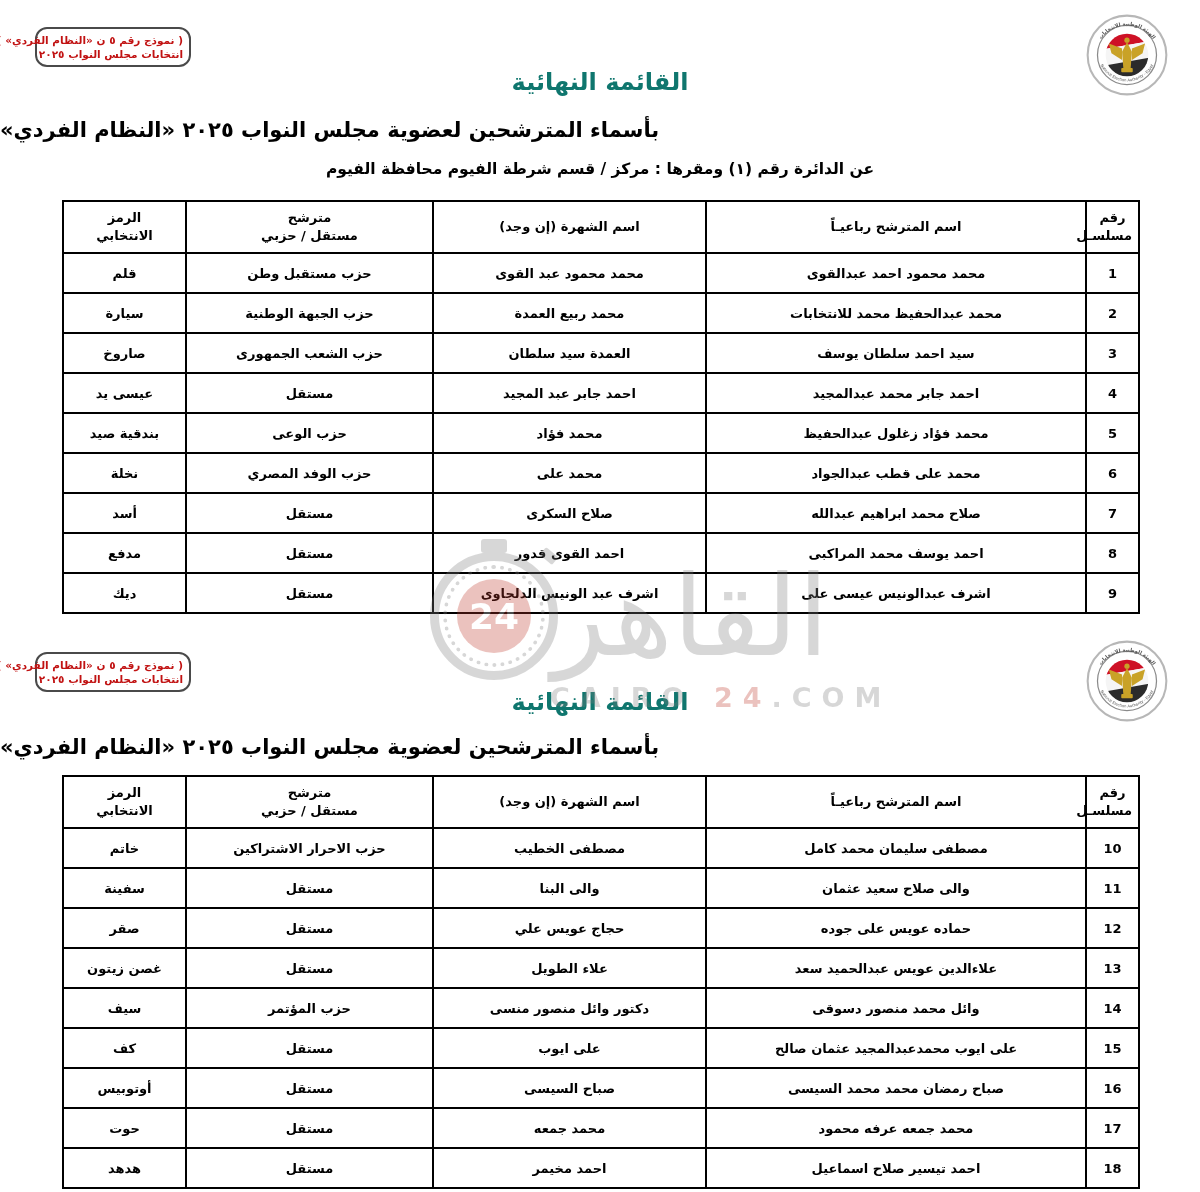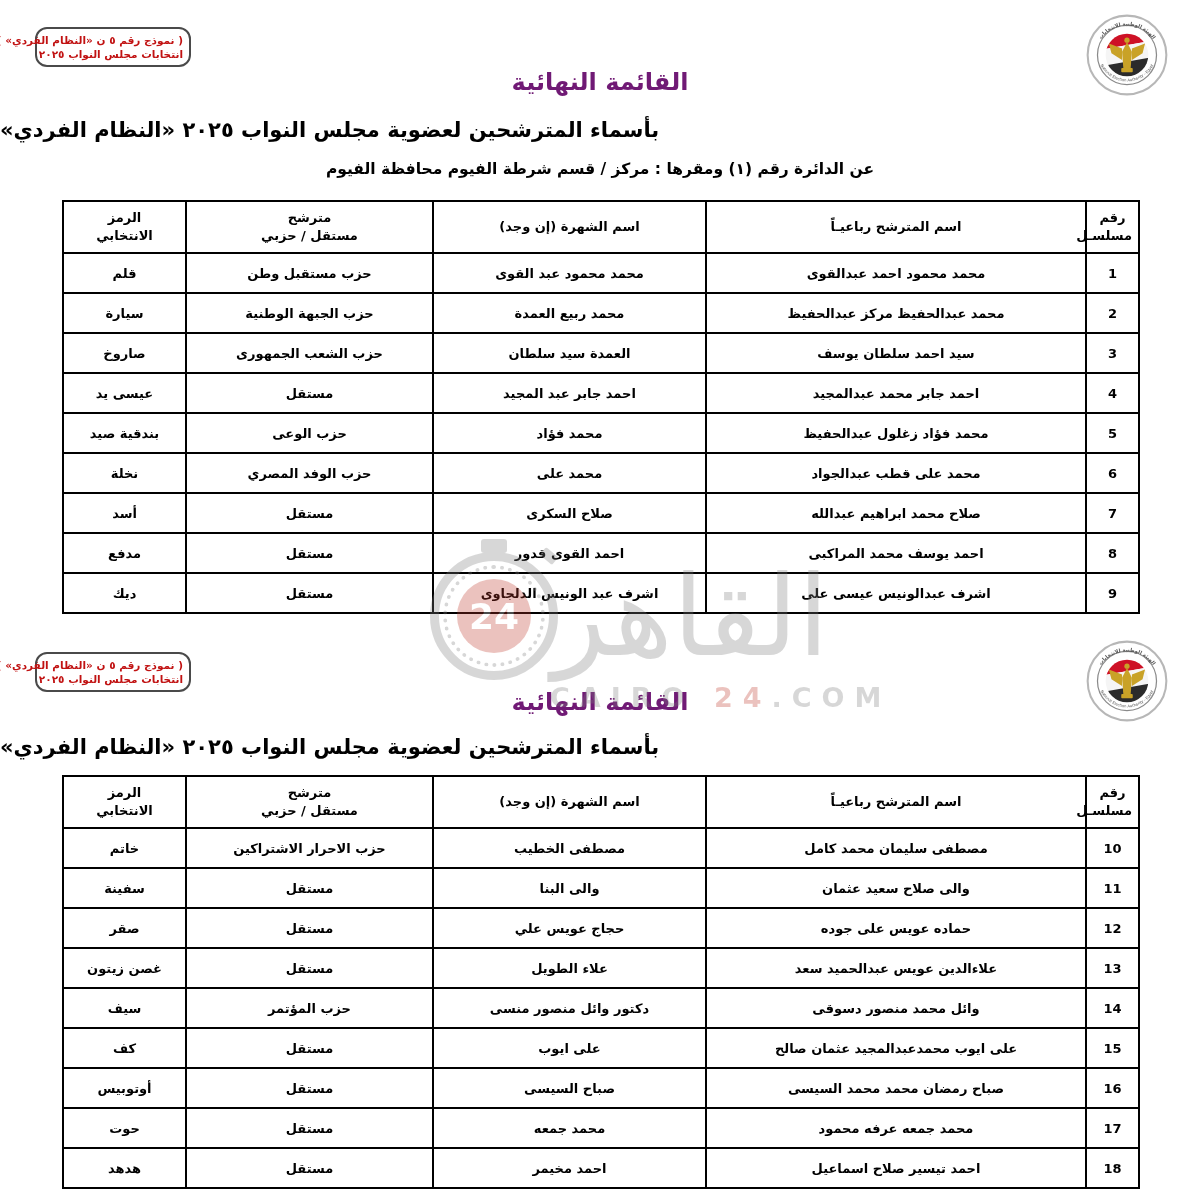--- a/index.html
+++ b/index.html
@@ -18,21 +18,21 @@
   .stamp .s2 { color:#c11212; font-weight:bold; font-size:10.5px; white-space:nowrap;text-align:right; }
   .stamp1 { top:27px; }
   .stamp2 { top:652px; }
   
   .nea-logo { position:absolute; left:1086px; width:82px; height:82px; }
   .nea-logo-1 { top:14px; }
   .nea-logo-2 { top:640px; }
   
   .doc-title {
     position:absolute; width:100%; text-align:center;
-    color:#701a75; font-weight:bold; font-size:24px; direction:rtl;
+    color:#0f766e; font-weight:bold; font-size:24px; direction:rtl;
   }
   .title1 { top:68px; }
   .title2 { top:688px; }
   .doc-subtitle {
     position:absolute; width:100%; text-align:left;
     color:#000; font-weight:bold; font-size:21px; direction:rtl;
   }
   .subtitle1 { top:118px; }
   .subtitle2 { top:735px; }
   .district-line {
@@ -163,21 +163,21 @@
     <tbody>
         <tr>
           <td class="c-serial">1</td>
           <td class="c-name">محمد محمود احمد عبدالقوى</td>
           <td class="c-fame">محمد محمود عبد القوى</td>
           <td class="c-party">حزب مستقبل وطن</td>
           <td class="c-symbol">قلم</td>
         </tr>
         <tr>
           <td class="c-serial">2</td>
-          <td class="c-name">محمد عبدالحفيظ مركز عبدالحفيظ</td>
+          <td class="c-name">محمد عبدالحفيظ محمد للانتخابات</td>
           <td class="c-fame">محمد ربيع العمدة</td>
           <td class="c-party">حزب الجبهة الوطنية</td>
           <td class="c-symbol">سيارة</td>
         </tr>
         <tr>
           <td class="c-serial">3</td>
           <td class="c-name">سيد احمد سلطان يوسف</td>
           <td class="c-fame">العمدة سيد سلطان</td>
           <td class="c-party">حزب الشعب الجمهورى</td>
           <td class="c-symbol">صاروخ</td>

